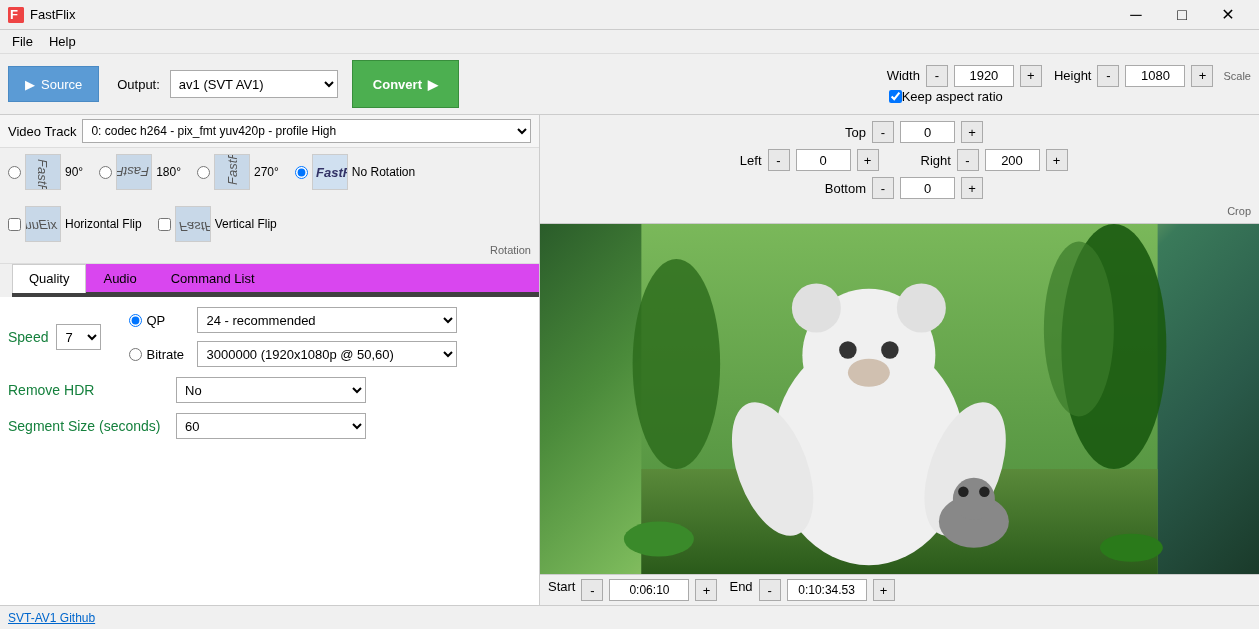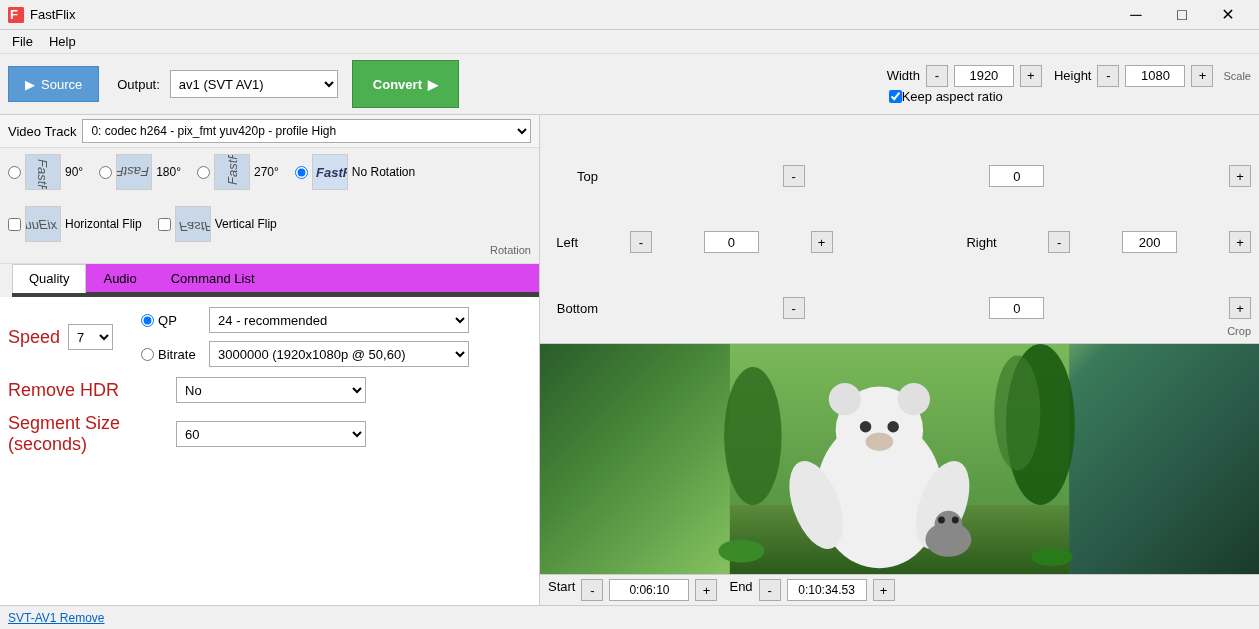--- a/index.html
+++ b/index.html
@@ -38,31 +38,31 @@
     .rotation-thumb { width: 36px; height: 36px; border: 1px solid #ccc; background: #ddd; display: flex; align-items: center; justify-content: center; font-size: 9px; color: #666; overflow: hidden; }
     .rotation-label { font-size: 12px; }
 
     .tabs-bar { display: flex; border-bottom: 5px solid #404040; background: #d946ef; margin-left: 12px; }
     .tab { padding: 6px 16px; cursor: pointer; border: 1px solid transparent; border-bottom: none; font-size: 13px; }
     .tab.active { background: white; border-color: #ccc; border-bottom-color: white; margin-bottom: -1px; }
 
     .tab-content { flex: 1; padding: 10px 8px; background: white; overflow-y: auto; }
 
     .form-row { display: flex; align-items: center; margin-bottom: 10px; gap: 8px; }
-    .form-label { width: 160px; font-size: 18px; color: #b91c1c; }
+    .form-label { width: 160px; font-size: 14px; color: #15803d; }
     .form-select { height: 26px; border: 1px solid #aaa; background: white; font-size: 13px; padding: 0 4px; width: 190px; }
     .form-select-wide { width: 260px; }
     .qp-row { display: flex; align-items: center; gap: 8px; }
     .radio-label { display: flex; align-items: center; gap: 4px; cursor: pointer; font-size: 13px; min-width: 60px; }
     .custom-label { font-size: 13px; color: #333; }
 
     .right-panel { width: 295px; display: flex; flex-direction: column; background: #f0f0f0; }
 
     .crop-section { padding: 6px 8px; border-bottom: 1px solid #ccc; }
-    .crop-row { display: flex; align-items: center; justify-content: space-between; gap: 6px; margin-bottom: 6px; margin-top: 44px; }
+    .crop-row { display: flex; align-items: center; justify-content: center; gap: 6px; margin-bottom: 6px; }
     .crop-label { font-size: 13px; width: 50px; text-align: right; }
     .crop-btn { width: 22px; height: 22px; border: 1px solid #aaa; background: #e8e8e8; cursor: pointer; display: flex; align-items: center; justify-content: center; font-size: 13px; }
     .crop-input { width: 55px; height: 22px; border: 1px solid #aaa; text-align: center; font-size: 13px; }
     .crop-section-label { text-align: right; font-size: 11px; color: #666; }
 
     .preview-area { flex: 1; background: #1a1a1a; display: flex; align-items: center; justify-content: center; overflow: hidden; position: relative; }
     .preview-img-placeholder { width: 100%; height: 100%; background: linear-gradient(135deg, #2a5c2a 0%, #4a8a3a 20%, #7ab85a 40%, #a0c870 50%, #3a7a5a 60%, #2a5a4a 80%, #1a3a2a 100%); position: relative; overflow: hidden; }
 
     .trim-section { padding: 4px 8px; display: flex; gap: 6px; background: #f0f0f0; border-top: 1px solid #ccc; }
     .trim-input { width: 80px; height: 22px; border: 1px solid #aaa; text-align: center; font-size: 12px; }
@@ -378,15 +378,15 @@
         <button class="trim-btn">+</button>
         <span style="margin-left:6px;">End</span>
         <button class="trim-btn">-</button>
         <input class="trim-input" type="text" value="0:10:34.53" style="">
         <button class="trim-btn">+</button>
       </div>
     </div>
   </div>
 
   <div class="footer">
-    <a class="footer-link" href="#">SVT-AV1 Remove</a>
+    <a class="footer-link" href="#">SVT-AV1 Github</a>
   </div>
 </div>
 
 </body></html>

